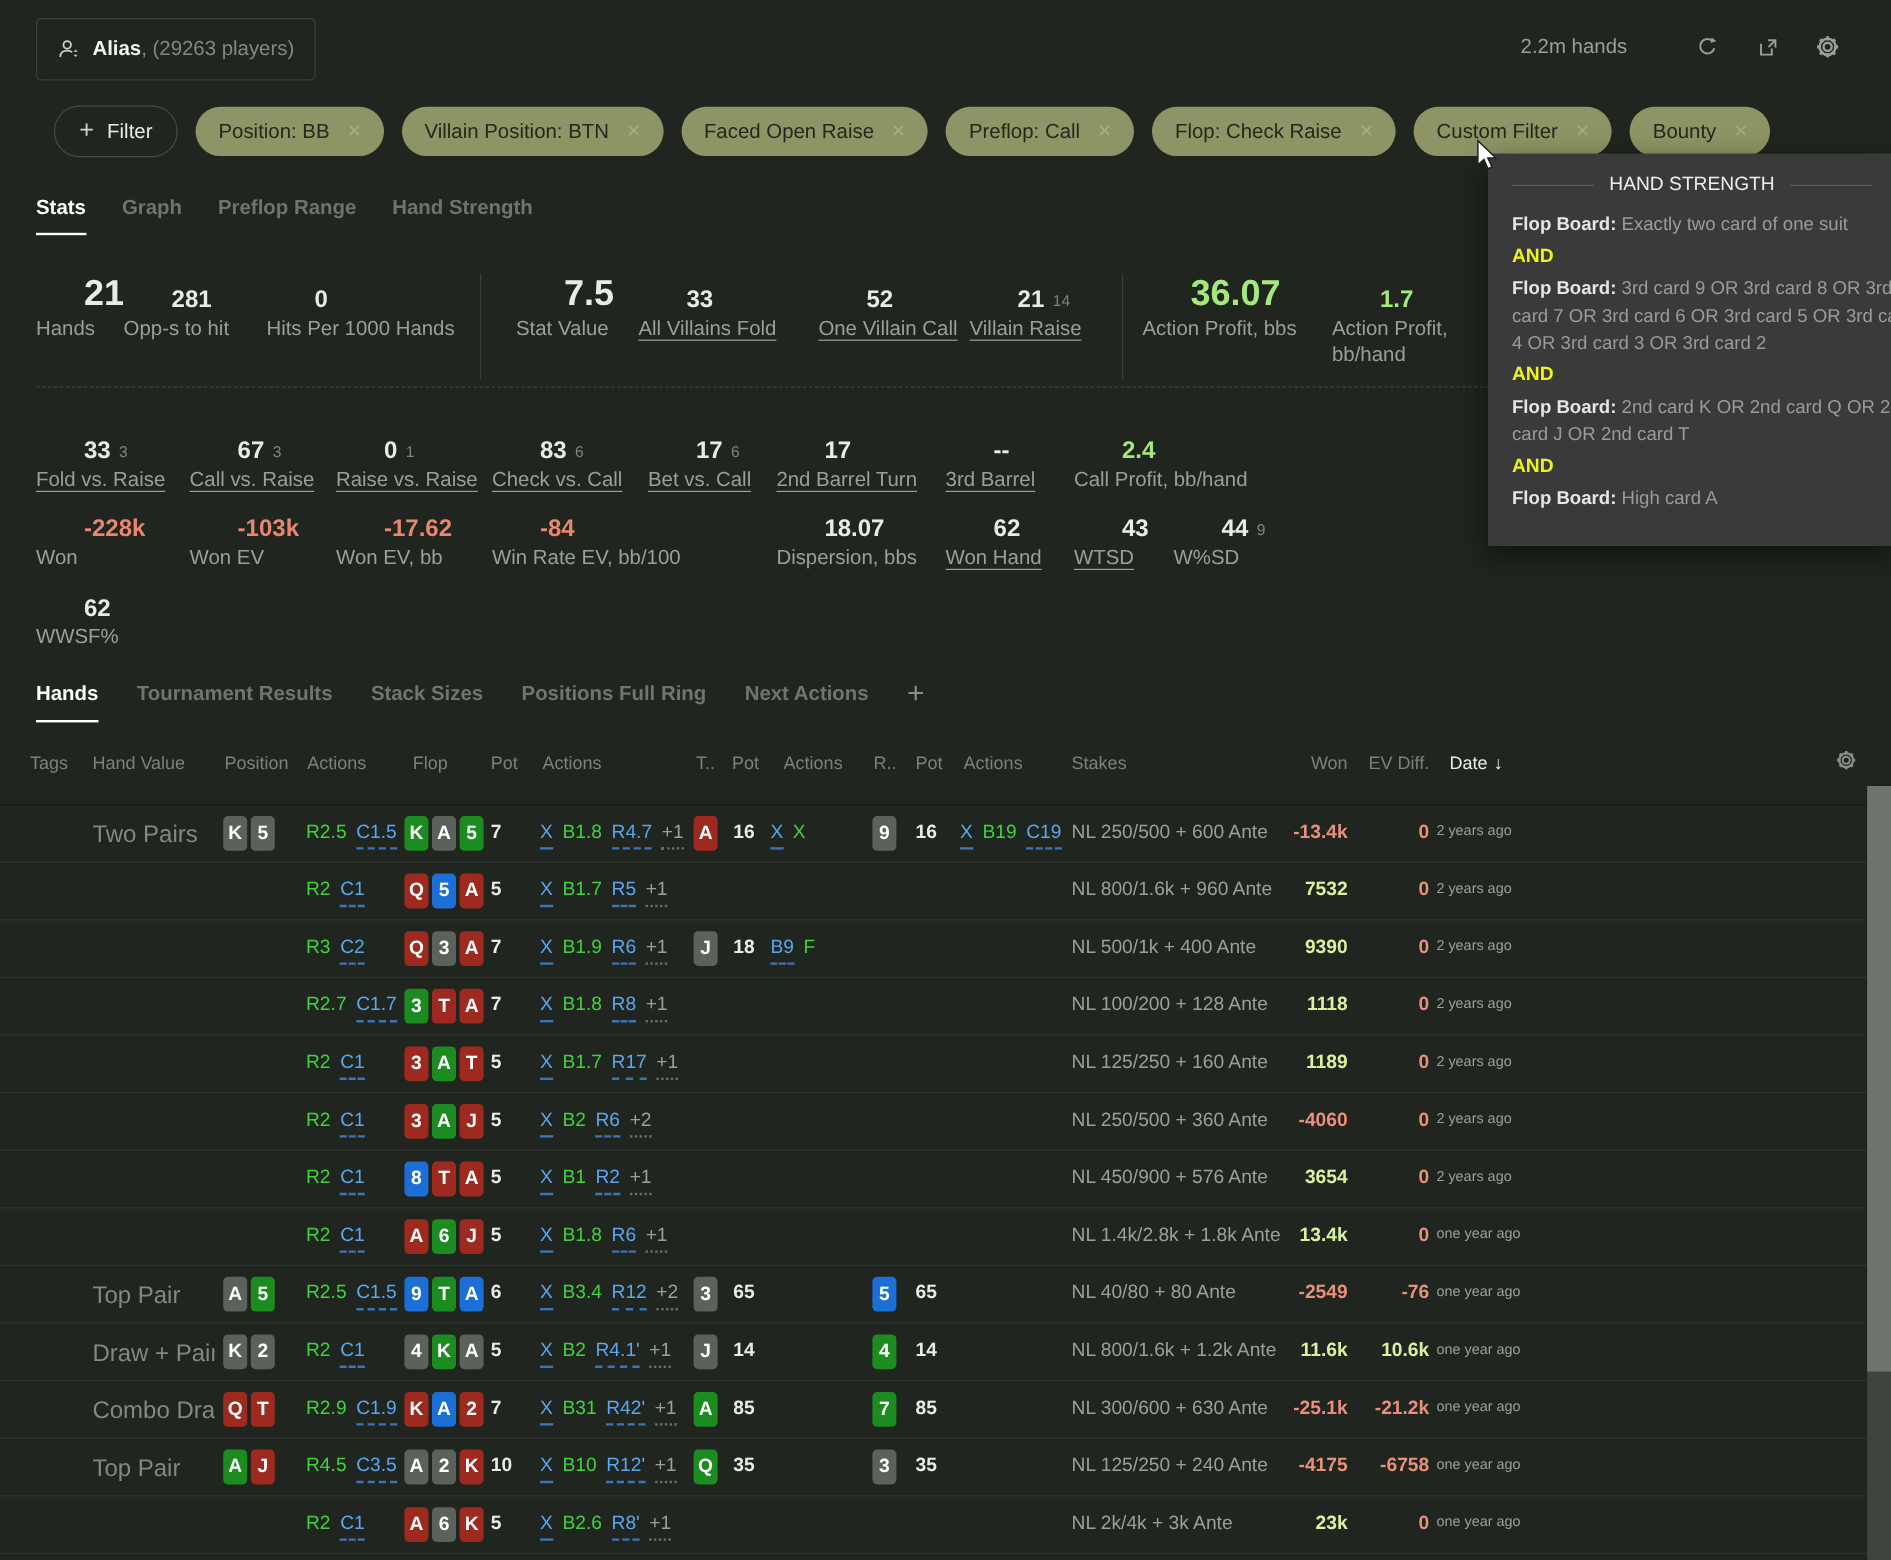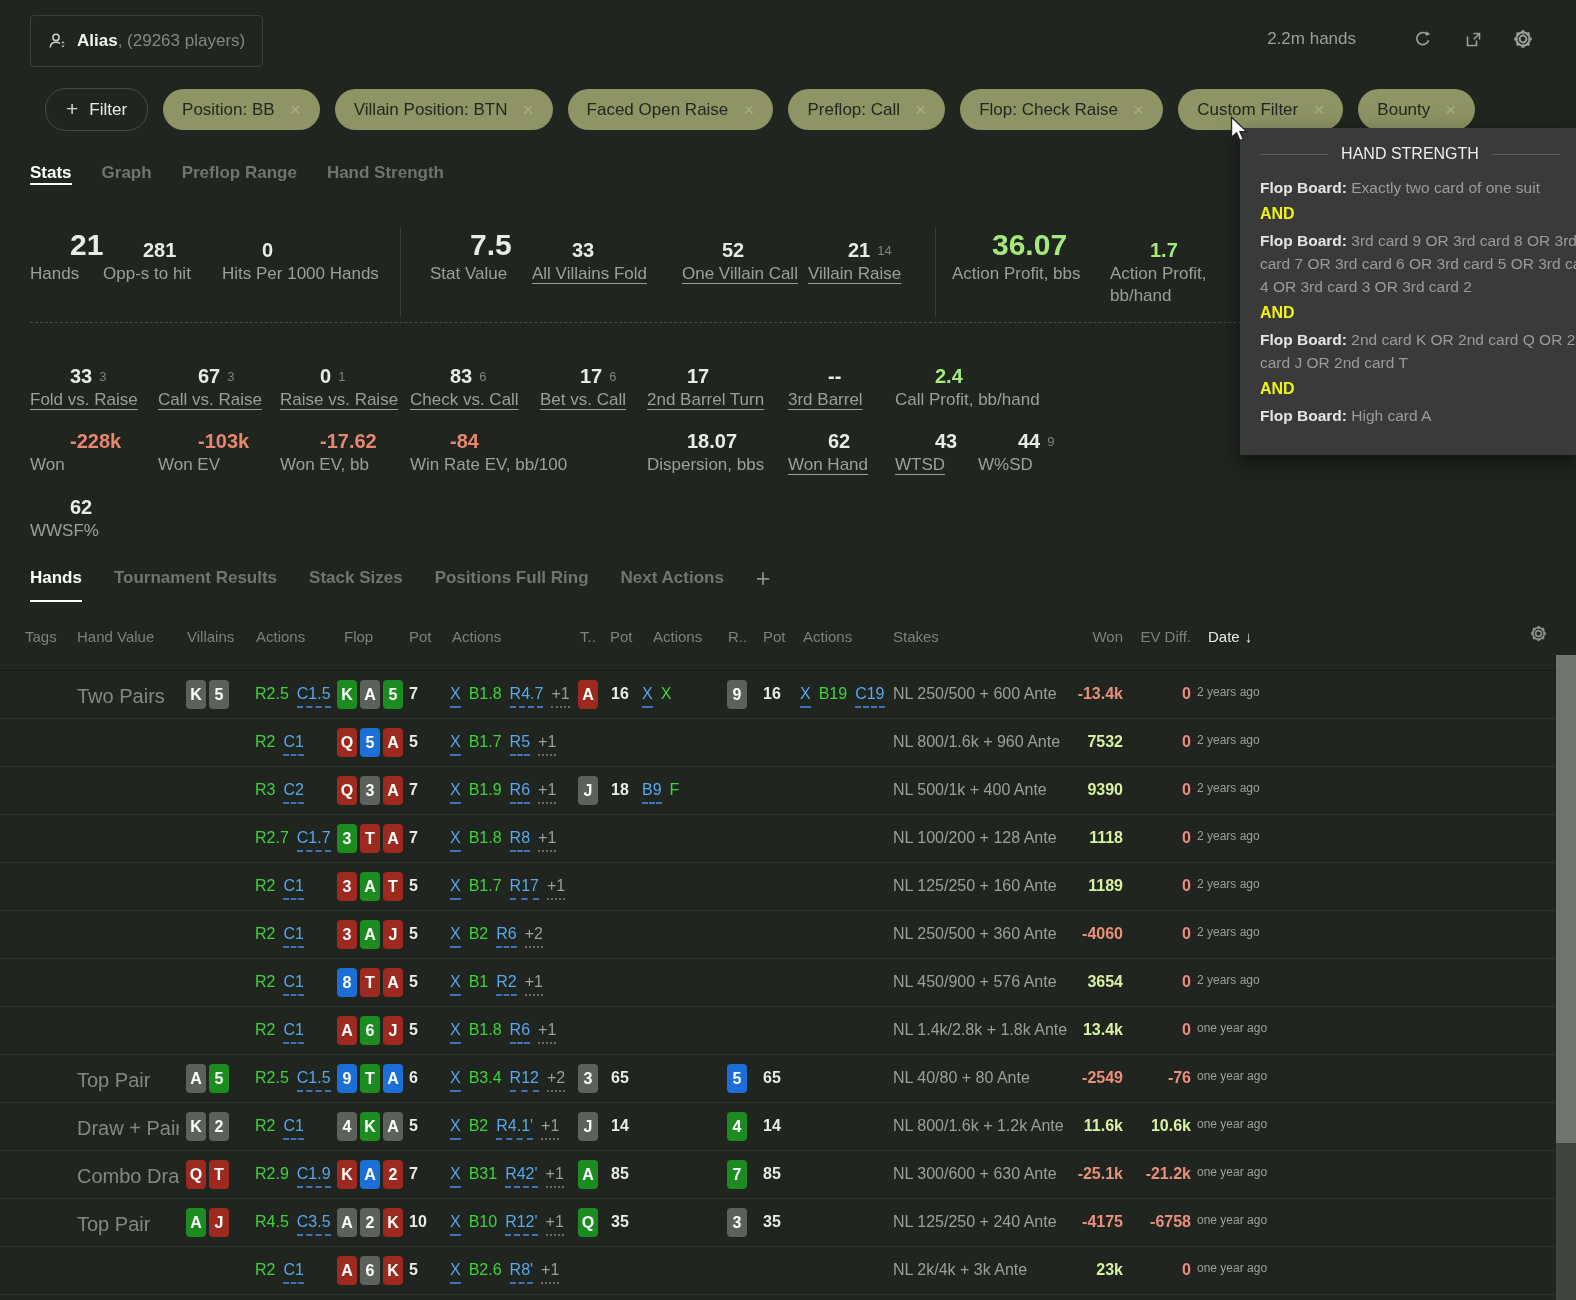--- a/index.html
+++ b/index.html
@@ -20,21 +20,21 @@
   
   .filter-row{position:absolute;left:45px;top:88px;display:flex;gap:15px;align-items:center;}
   .filter-add{height:41px;border:1px solid #454b44;border-radius:21px;color:#e9ebe7;font-size:17px;
     display:flex;align-items:center;gap:11px;padding:0 20px;cursor:pointer;white-space:nowrap;}
   .filter-add .plus{font-size:21px;color:#cfd3cb;line-height:1;margin-top:-2px;}
   .chip{height:41px;background:#8e9465;border-radius:21px;color:#23281d;font-size:17px;
     display:flex;align-items:center;padding:0 19px;gap:15px;cursor:pointer;white-space:nowrap;}
   .chip .x{color:#a9ae82;font-size:19px;line-height:1;margin-top:-1px;}
   
   .stat-tabs{position:absolute;left:30px;top:163px;display:flex;gap:30px;font-size:17px;font-weight:bold;}
-  .stat-tab{color:#6f746c;cursor:pointer;white-space:nowrap;}
+  .stat-tab{color:#6f746c;padding-bottom:11px;cursor:pointer;white-space:nowrap;}
   .stat-tab.active{color:#ffffff;border-bottom:2px solid #ffffff;}
   
   .stat-cell{position:absolute;white-space:nowrap;}
   .stat-cell.wrap{white-space:normal;}
   .stat-value{display:flex;align-items:flex-end;gap:7px;height:34px;margin-bottom:3px;margin-left:40px;}
   .stat-value .v{color:#e9ebe7;font-size:20px;font-weight:bold;line-height:1;}
   .stat-cell.big .stat-value .v{font-size:30px;}
   .stat-value .sub{color:#7f847b;font-size:13px;line-height:1.35;font-weight:normal;}
   .stat-cell.green .stat-value .v{color:#a5e97c;}
   .stat-cell.red .stat-value .v{color:#e8876f;}
@@ -377,21 +377,21 @@
           <line x1="0" y1="-5" x2="0" y2="-8"></line>
         <line x1="3.54" y1="3.54" x2="5.66" y2="5.66"></line>
           <line x1="-3.54" y1="3.54" x2="-5.66" y2="5.66"></line>
         <line x1="3.54" y1="-3.54" x2="5.66" y2="-5.66"></line>
           <line x1="-3.54" y1="-3.54" x2="-5.66" y2="-5.66"></line>
       </g>
     </svg>
   </span>
 <span class="th" style="left: 25px;">Tags</span>
     <span class="th" style="left: 77px;">Hand Value</span>
-    <span class="th" style="left: 187px;">Villains</span>
+    <span class="th" style="left: 187px;">Position</span>
     <span class="th" style="left: 256px;">Actions</span>
     <span class="th" style="left: 344px;">Flop</span>
     <span class="th" style="left: 409px;">Pot</span>
     <span class="th" style="left: 452px;">Actions</span>
     <span class="th" style="left: 580px;">T..</span>
     <span class="th" style="left: 610px;">Pot</span>
     <span class="th" style="left: 653px;">Actions</span>
     <span class="th" style="left: 728px;">R..</span>
     <span class="th" style="left: 763px;">Pot</span>
     <span class="th" style="left: 803px;">Actions</span>

